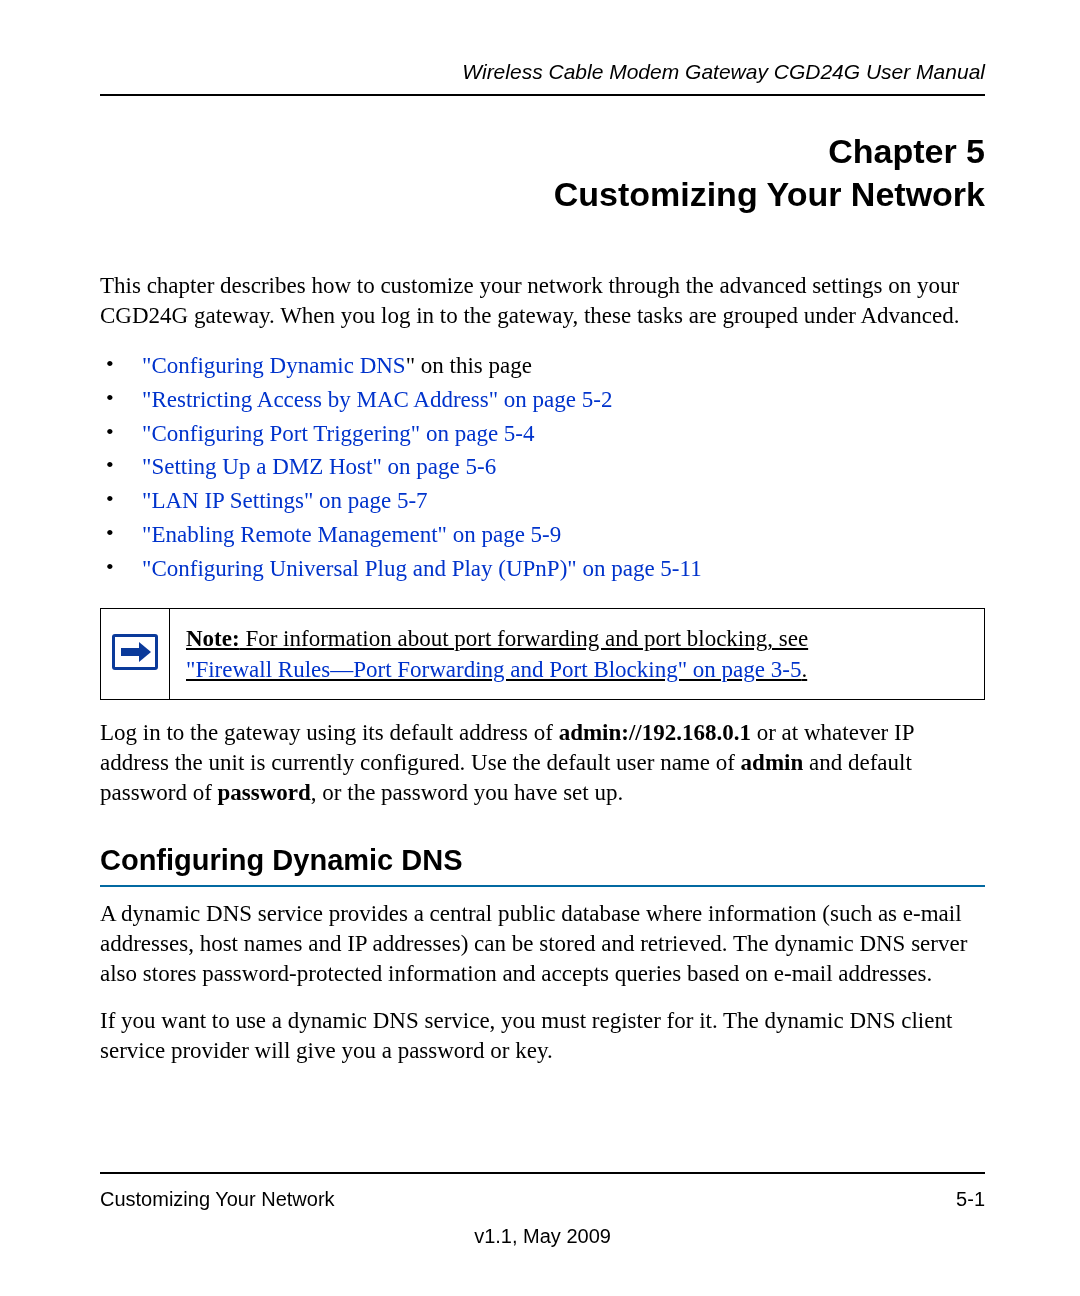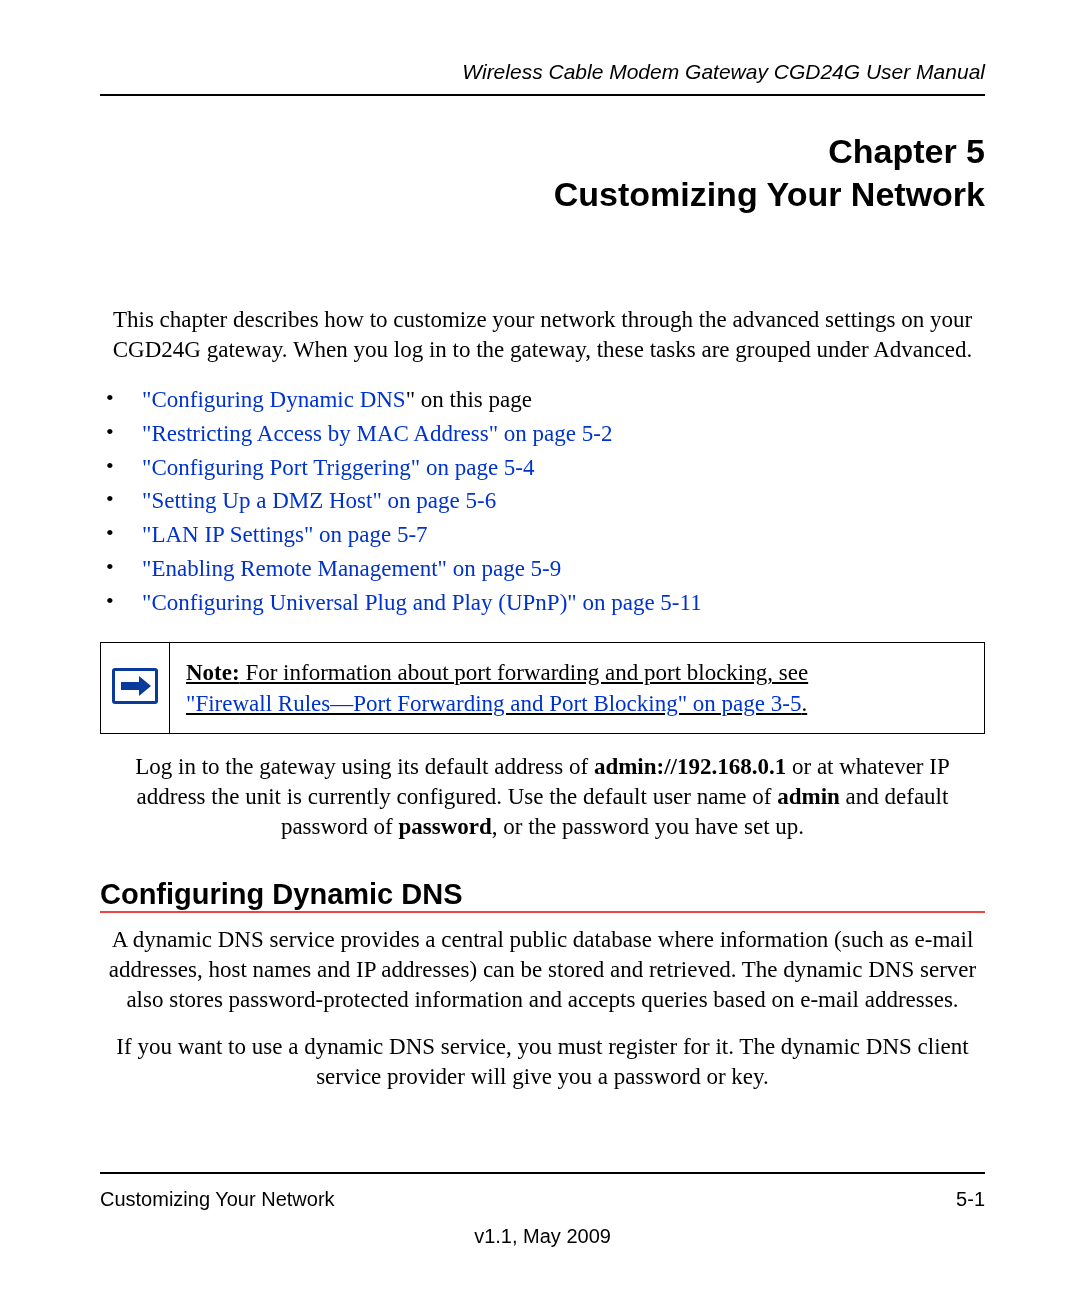--- a/index.html
+++ b/index.html
@@ -27,28 +27,27 @@
     padding-bottom: 10px;
     border-bottom: 2px solid #000;
   }
   .chapter-title {
     font-family: Arial, Helvetica, sans-serif;
     font-weight: bold;
     text-align: right;
     font-size: 34px;
     line-height: 1.25;
     margin-top: 34px;
-    margin-bottom: 90px;
+    margin-bottom: 56px;
   }
   .chapter-title .l1, .chapter-title .l2 { display: block; }
   .body-text {
     font-size: 23px;
     line-height: 1.3;
     margin: 12px 0 18px 0;
-    text-align: center;
   }
   ul.toc {
     list-style: none;
     padding: 0;
     margin: 8px 0 22px 0;
   }
   ul.toc li {
     font-size: 23px;
     line-height: 1.3;
     padding: 2px 0 2px 42px;
@@ -110,21 +109,22 @@
     padding: 14px 16px;
     font-size: 23px;
     line-height: 1.35;
     text-decoration: underline;
   }
   h2.section {
     font-family: Arial, Helvetica, sans-serif;
     font-weight: bold;
     font-size: 29px;
     margin: 36px 0 0 0;
-    border-bottom: 2px solid #ef4444;
+    padding-bottom: 8px;
+    border-bottom: 2px solid #0369a1;
   }
   .section-body {
     margin-top: 10px;
   }
   .footer {
     position: absolute;
     left: 100px;
     right: 95px;
     bottom: 48px;
   }

